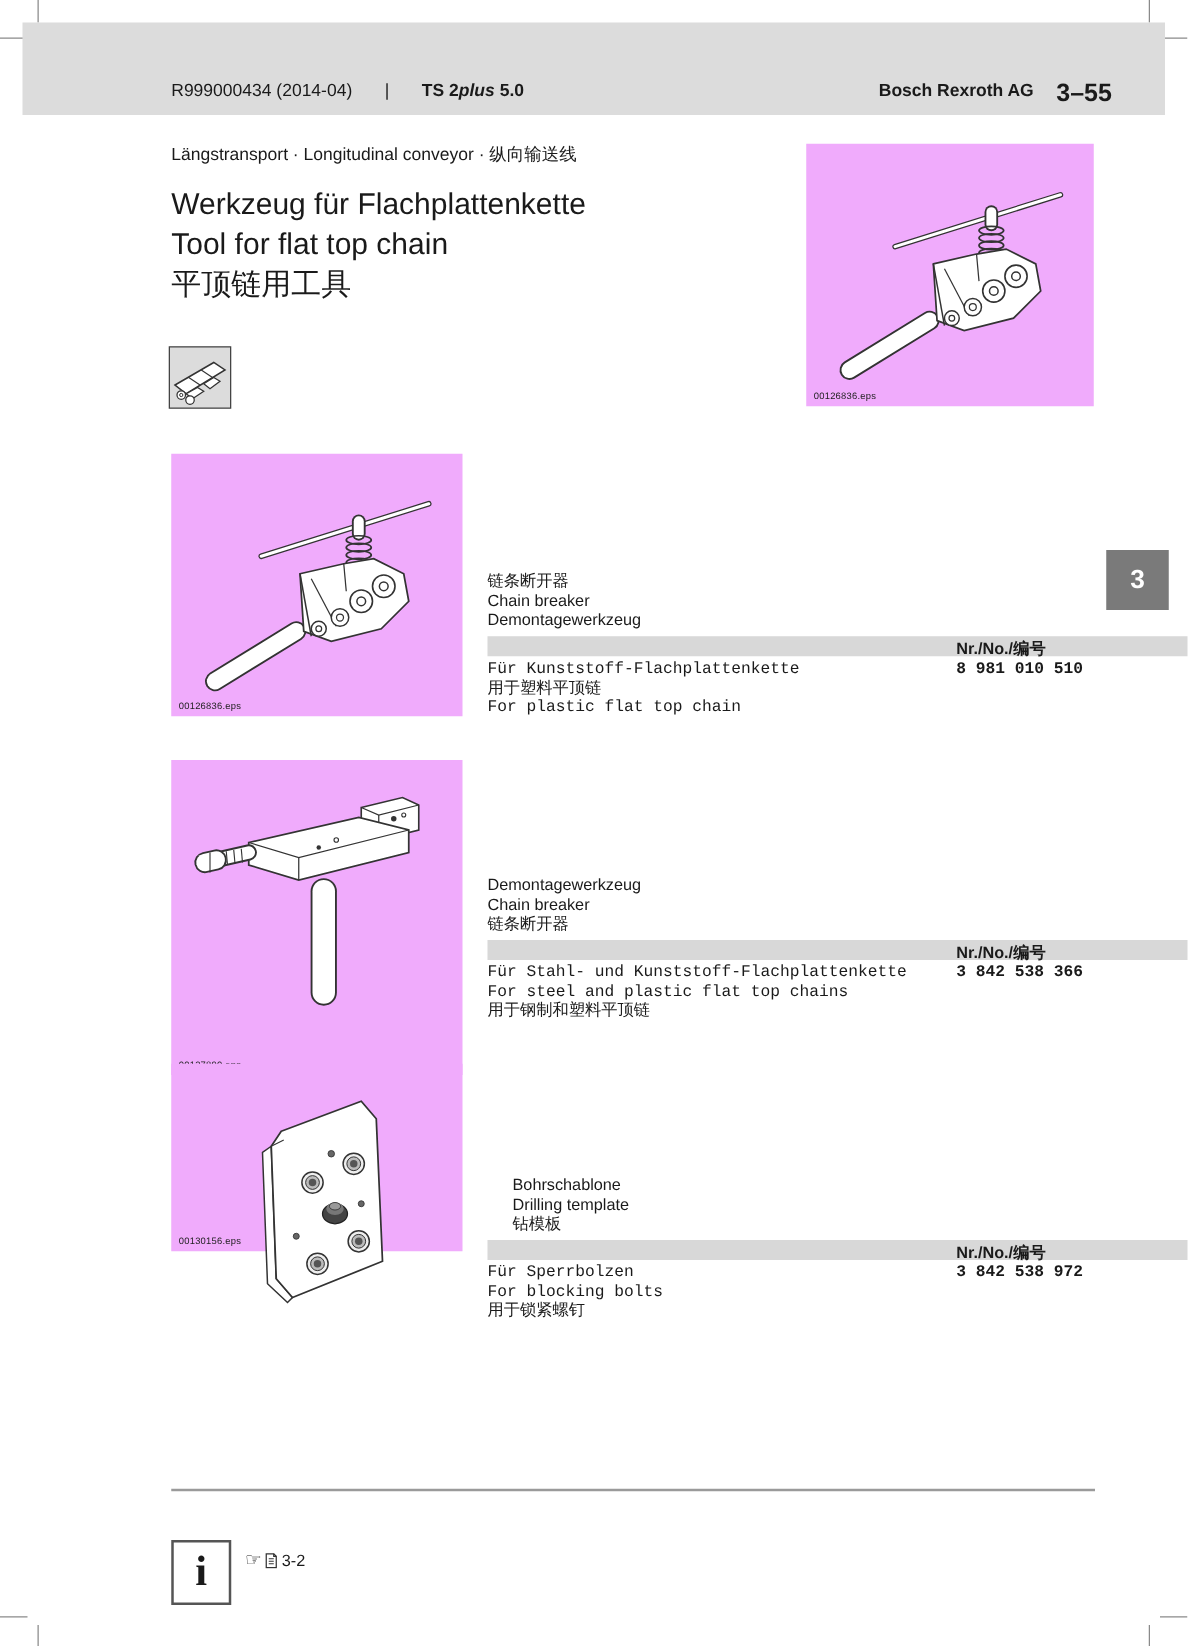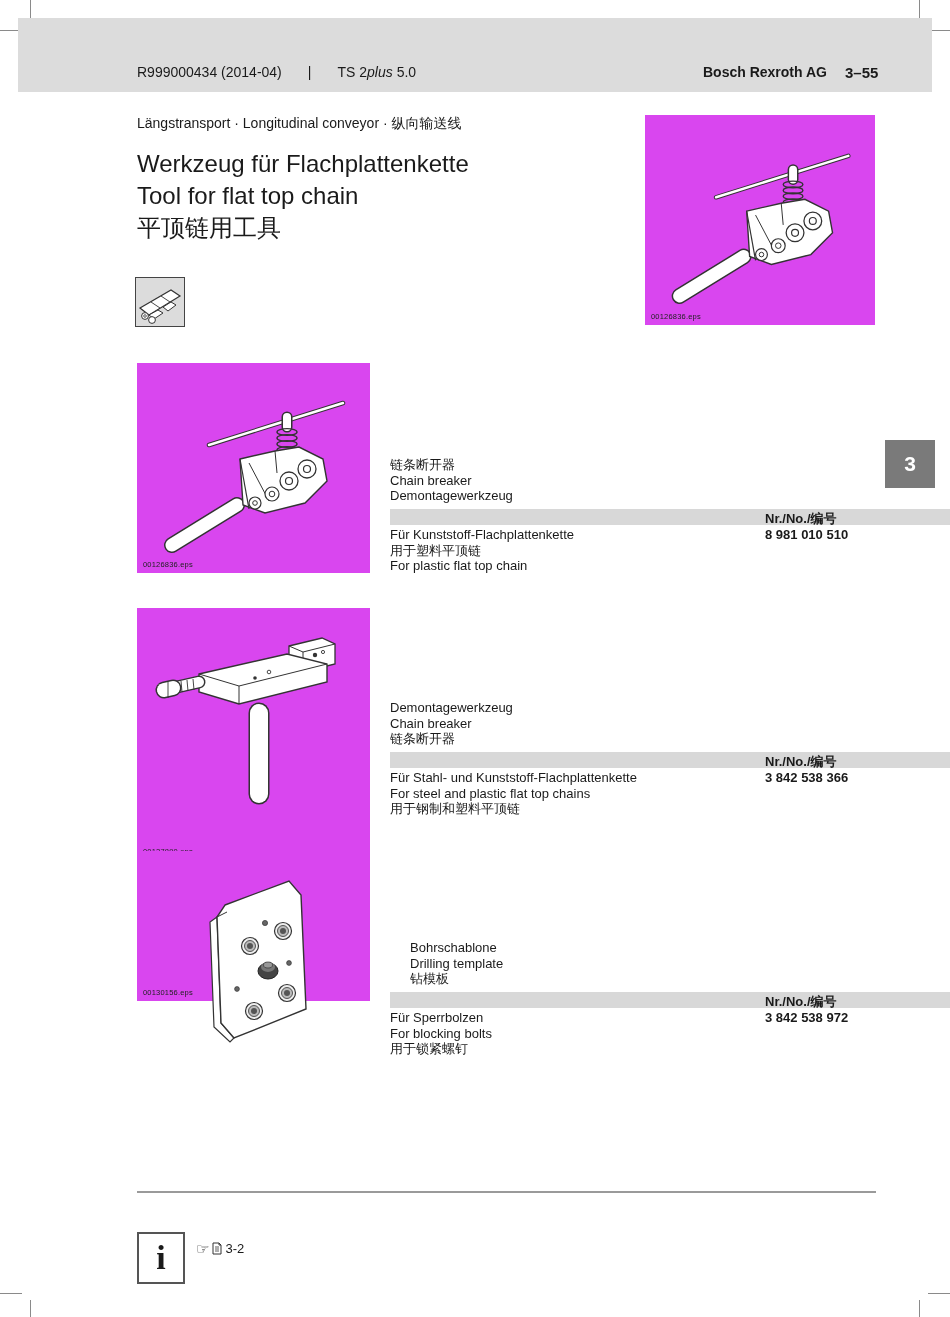--- a/index.html
+++ b/index.html
@@ -8,37 +8,37 @@
     font-family:"Liberation Sans","DejaVu Sans",sans-serif;color:#1a1a1a;
     overflow:hidden;
   }
   .crop{position:absolute;background:#8a8a8a;}
 
   #band{position:absolute;left:18px;top:18px;width:914px;height:74px;background:#dcdcdc;}
 
   #hdr-left{position:absolute;left:137px;top:64px;font-size:14px;display:inline-flex;gap:26px;align-items:baseline;}
   #hdr-left .doc{font-weight:normal;}
   #hdr-left .sep{color:#1a1a1a;}
-  #hdr-left .series{font-weight:normal;}
+  #hdr-left .series{font-weight:bold;}
   #hdr-left .series .it{font-style:italic;}
   #hdr-left .series .suf{margin-left:4px;}
   #hdr-company{position:absolute;left:703px;top:64px;font-size:14px;font-weight:bold;}
-  #hdr-page{position:absolute;left:845px;top:64px;font-size:15px;font-weight:bold;}
+  #hdr-page{position:absolute;left:845px;top:64px;font-size:20px;font-weight:bold;}
 
   #subtitle{position:absolute;left:137px;top:115px;font-size:14px;}
   #title{position:absolute;left:137px;top:148px;font-size:24px;line-height:32px;}
 
-  .img-box{position:absolute;background:#d946ef;}
+  .img-box{position:absolute;background:#f0abfc;}
   .caption{position:absolute;left:6px;bottom:4px;font-size:7.5px;color:#222;letter-spacing:.2px;}
   #thumb{position:absolute;left:135px;top:277px;width:48px;height:48px;background:#dcdcdc;border:1px solid #444;}
 
   .sec-titles{position:absolute;left:390px;font-size:13px;line-height:15.5px;}
   .bar{position:absolute;left:390px;width:585px;height:16px;background:#d8d8d8;}
   .bar .col-hdr{position:absolute;left:375px;top:1px;font-size:13px;font-weight:bold;}
-  .prow{position:absolute;left:390px;width:485px;font-size:13px;line-height:15.5px;}
+  .prow{position:absolute;left:390px;width:485px;font-size:13px;line-height:15.5px;font-family:Liberation Mono, monospace;}
   .prow .pn{position:absolute;left:375px;top:0;font-weight:bold;}
 
   #tab3{position:absolute;left:885px;top:440px;width:50px;height:48px;background:#7a7a7a;
         color:#fff;font-size:21px;font-weight:bold;display:flex;align-items:center;justify-content:center;}
 
   #divider{position:absolute;left:137px;top:1191px;width:739px;height:2px;background:#9a9a9a;}
 
   #infobox{position:absolute;left:137px;top:1232px;width:44px;height:48px;border:2px solid #555;
            display:flex;align-items:center;justify-content:center;background:#fff;}
   #infobox .i{font-family:"Liberation Serif","DejaVu Serif",serif;font-weight:bold;font-size:34px;line-height:1;}

